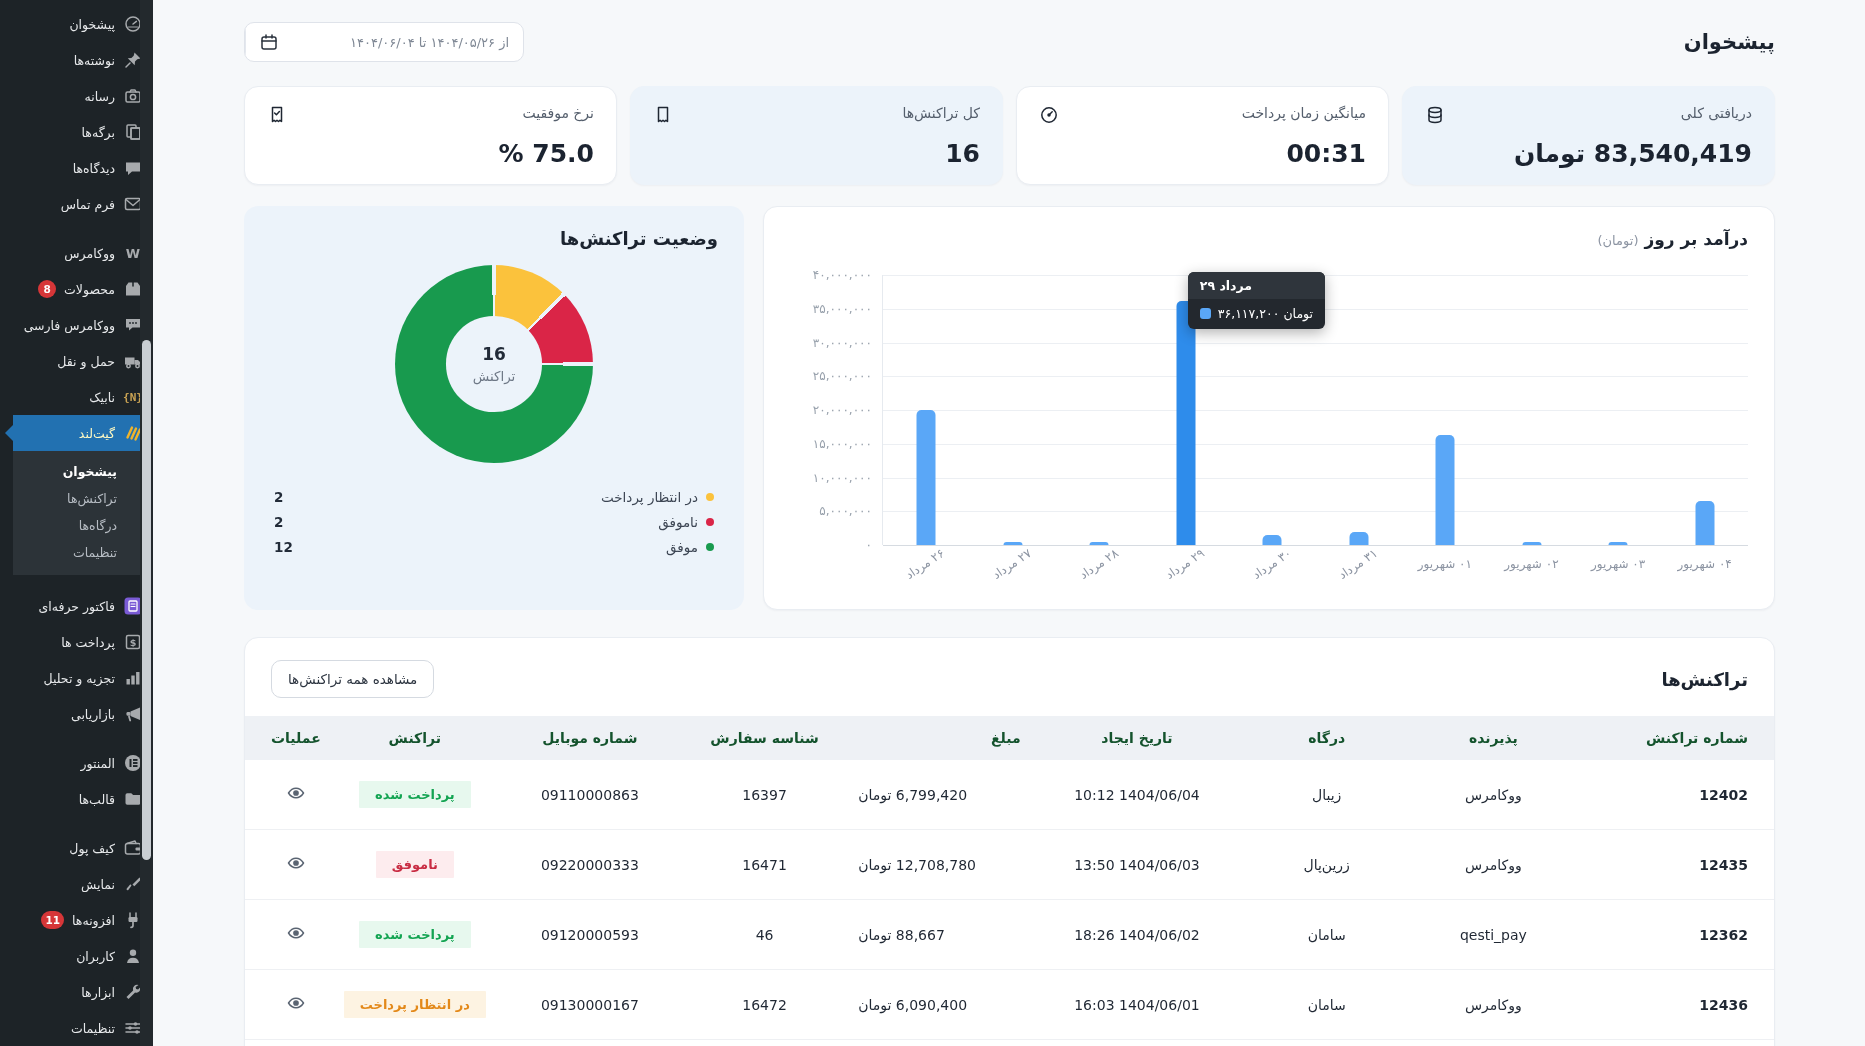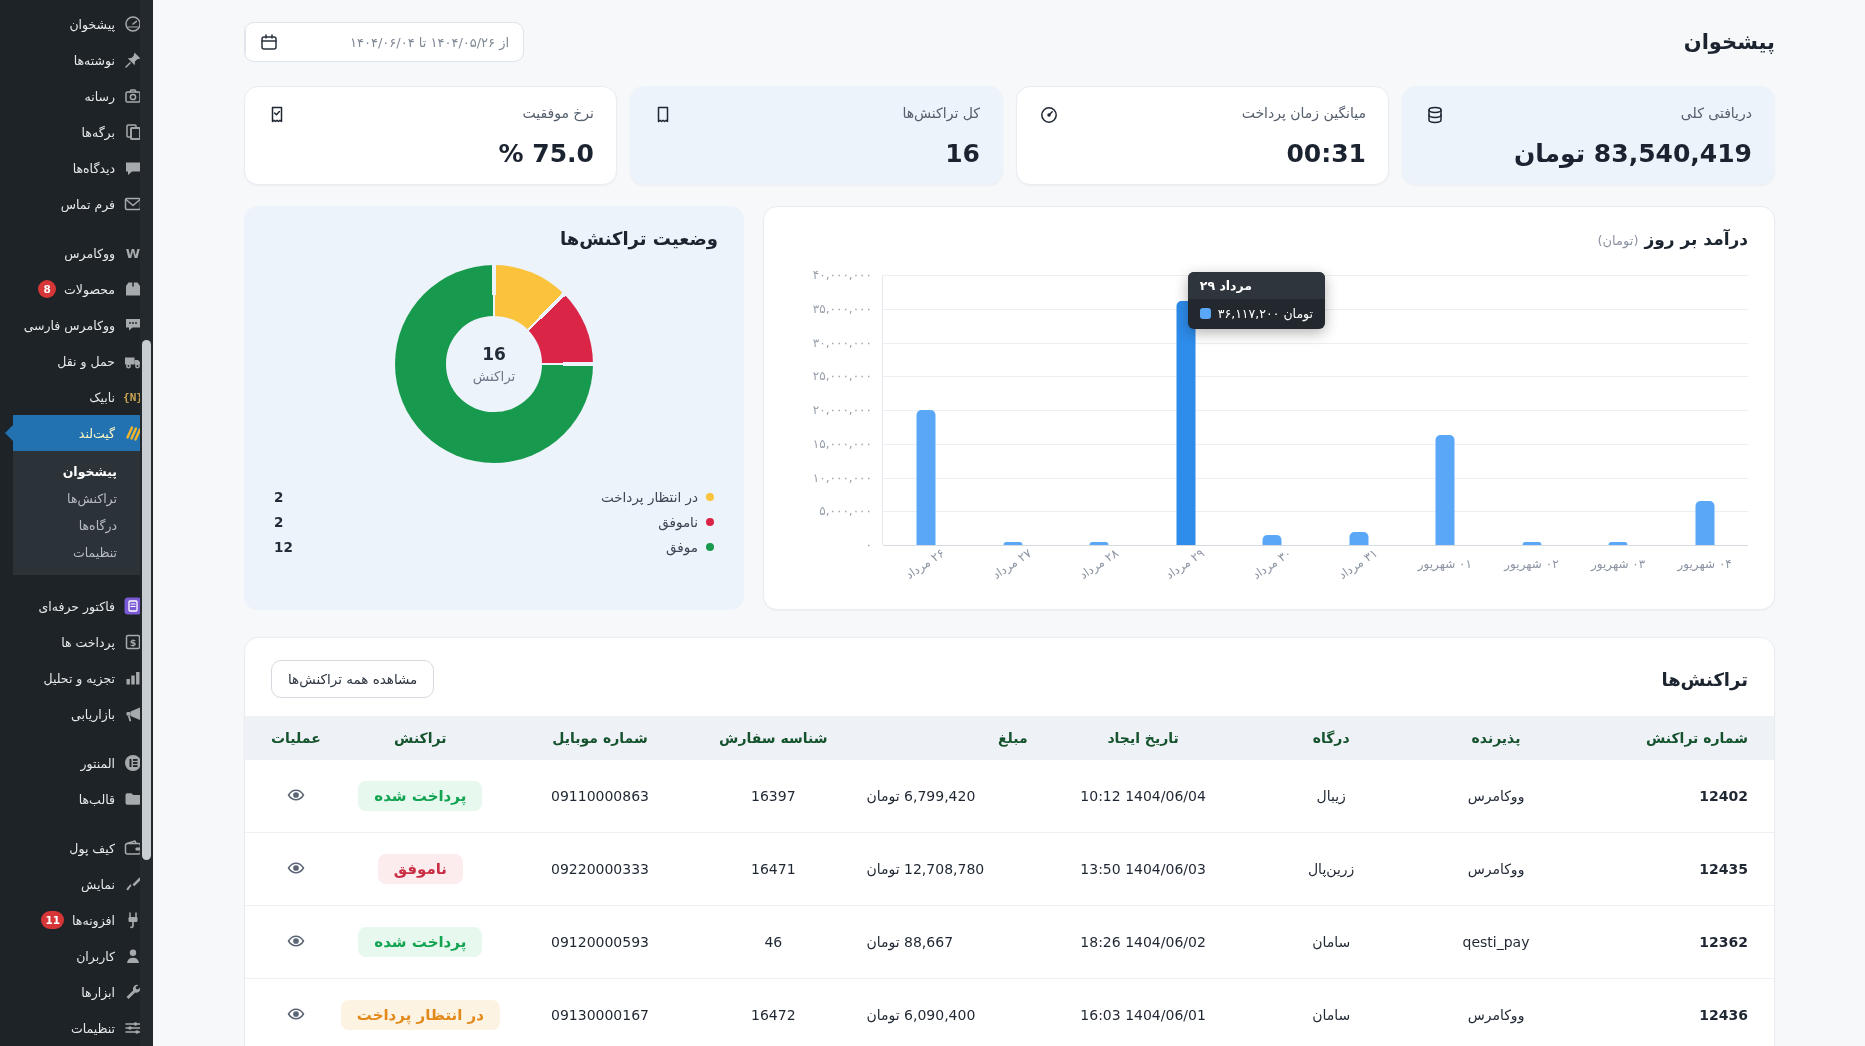--- a/index.html
+++ b/index.html
@@ -78,21 +78,21 @@
   th.c-merchant{ width:11%; } th.c-gateway{ width:11%; } th.c-date{ width:14%; }
   th.c-amount { text-align:left; padding-left:18px; width:12%; }
   th.c-amount { text-align:right; } 
   th.c-order{ width:11%; } th.c-mobile{ width:12%; } th.c-status{ width:11%; }
   th.c-ops { width:7%; padding-left:26px; }
   td { font-size:14px; color:#1f2733; padding:21px 10px; text-align:center; border-top:1px solid #eef0f3; white-space:nowrap; }
   tbody tr:first-child td { border-top:none; }
   td.c-id { text-align:right; padding-right:26px; font-weight:600; }
   td.c-amount { text-align:left; }
   td.c-ops { padding-left:26px; }
-  .badge { display:inline-block; font-size:15px; font-weight:700; padding:6px 16px; border-radius:8px; }
+  .badge { display:inline-block; font-size:13px; font-weight:700; padding:6px 16px; border-radius:1px; }
   .badge.paid { background:#e7f8ee; color:#13a452; }
   .badge.failed { background:#fdecee; color:#c92d44; }
   .badge.pending { background:#fdf3e2; color:#e3891a; }
   .eye-btn { background:none; border:none; cursor:pointer; color:#5a6472; line-height:0; }
 
   
   .sidebar { width:153px; background:#1d2327; color:#e6e8ea; position:relative; flex:none; display:flex; flex-direction:column; padding:6px 0 0; font-size:12.5px; }
   .sb-inner { width:140px; }
   .sb-item { display:flex; align-items:center; gap:8px; padding:8px 10px 8px 6px; min-height:34px; cursor:pointer; position:relative; }
   .sb-item .ic { width:20px; display:flex; justify-content:center; color:#a7aaad; flex:none; }

